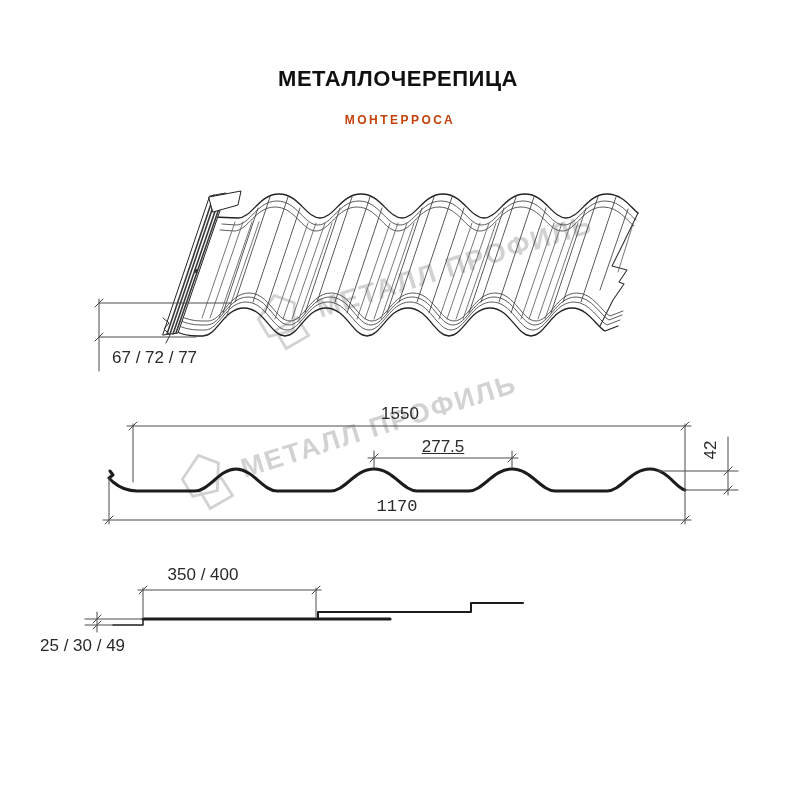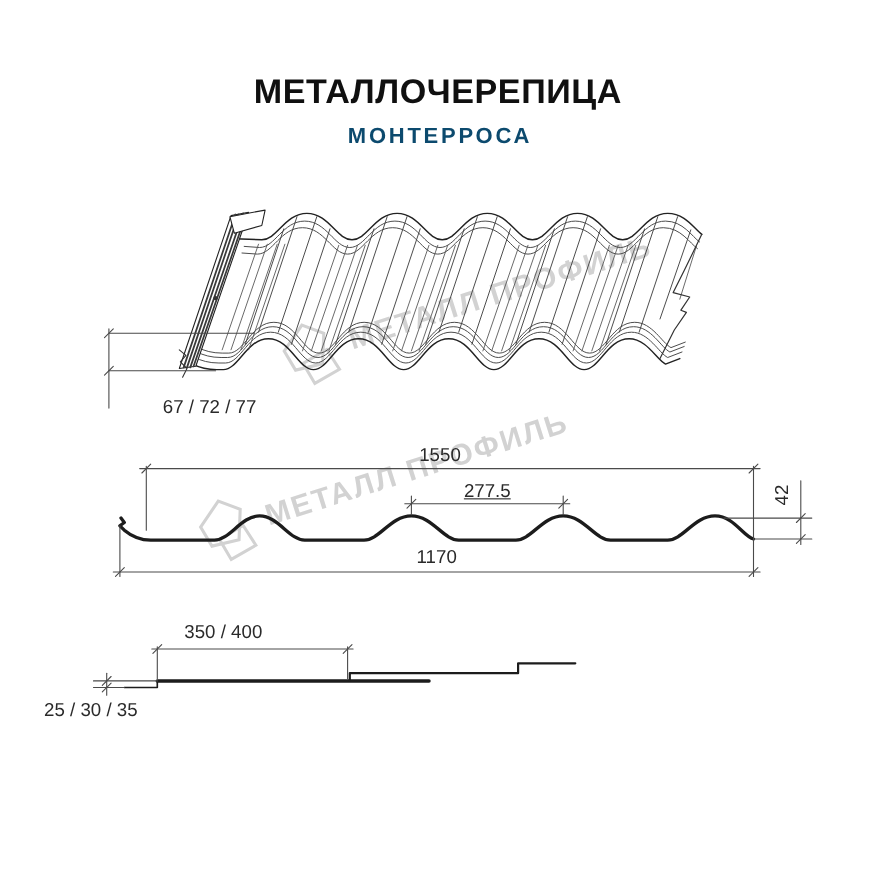--- a/index.html
+++ b/index.html
@@ -1,21 +1,21 @@
 <!DOCTYPE html>
 <html><head>
 <meta charset="utf-8">
 <style>
   html,body{margin:0;padding:0;background:#fff;}
   #page{position:relative;width:800px;height:800px;background:#ffffff;overflow:hidden;
         font-family:"Liberation Sans","DejaVu Sans",sans-serif;}
   .title{position:absolute;left:0;top:66px;width:796px;text-align:center;
-         font-size:31px;font-weight:800;letter-spacing:.5px;color:#101010;}
+         font-size:22px;font-weight:800;letter-spacing:.5px;color:#101010;}
   .subtitle{position:absolute;left:0;top:113px;width:800px;text-align:center;
-         font-size:20px;font-weight:600;letter-spacing:2.5px;color:#0c4a6e;}
+         font-size:12px;font-weight:600;letter-spacing:2.5px;color:#c2410c;}
   .dim{position:absolute;font-size:17px;color:#2a2a2a;white-space:nowrap;}
   .dim.c{text-align:center;}
   .wm{position:absolute;display:flex;align-items:center;gap:13px;
       transform:rotate(-17.5deg);transform-origin:left center;z-index:1;}
   .wm-text{font-size:27px;font-weight:600;letter-spacing:2px;color:#d2d2d2;white-space:nowrap;}
   svg.draw{position:absolute;left:0;top:0;z-index:2;}
   .txt{z-index:3;}
   .rot90{transform:rotate(-90deg);transform-origin:center center;}
 </style>
 </head>
@@ -180,26 +180,26 @@
         <path d="M97,612 L97,632"></path>
         <path d="M93,623 L101,615"></path>
         <path d="M93,629 L101,621"></path>
       </g>
     </g>
   </svg>
 
   <div class="title txt">МЕТАЛЛОЧЕРЕПИЦА</div>
   <div class="subtitle txt">МОНТЕРРОСА</div>
 
-  <div class="dim txt" style="left:112px;top:360px;margin-left:36px;">67 / 72 / 77</div>
+  <div class="dim txt" style="left:112px;top:348px;">67 / 72 / 77</div>
 
   <div class="dim c txt" style="left:360px;top:404px;width:80px;">1550</div>
 
   <div class="dim c txt" style="left:403px;top:437px;width:80px;text-decoration:underline;">277.5</div>
 
   <div class="dim c rot90 txt" style="left:696px;top:440px;width:30px;">42</div>
 
-  <div class="dim c txt" style="left:357px;top:497px;width:80px;">1170</div>
+  <div class="dim c txt" style="left:357px;top:497px;width:80px;font-family:Liberation Mono, monospace;">1170</div>
 
   <div class="dim c txt" style="left:143px;top:565px;width:120px;">350 / 400</div>
 
-  <div class="dim txt" style="left:40px;top:636px;">25 / 30 / 35</div>
+  <div class="dim txt" style="left:40px;top:636px;">25 / 30 / 49</div>
 </div>
 
 </body></html>

